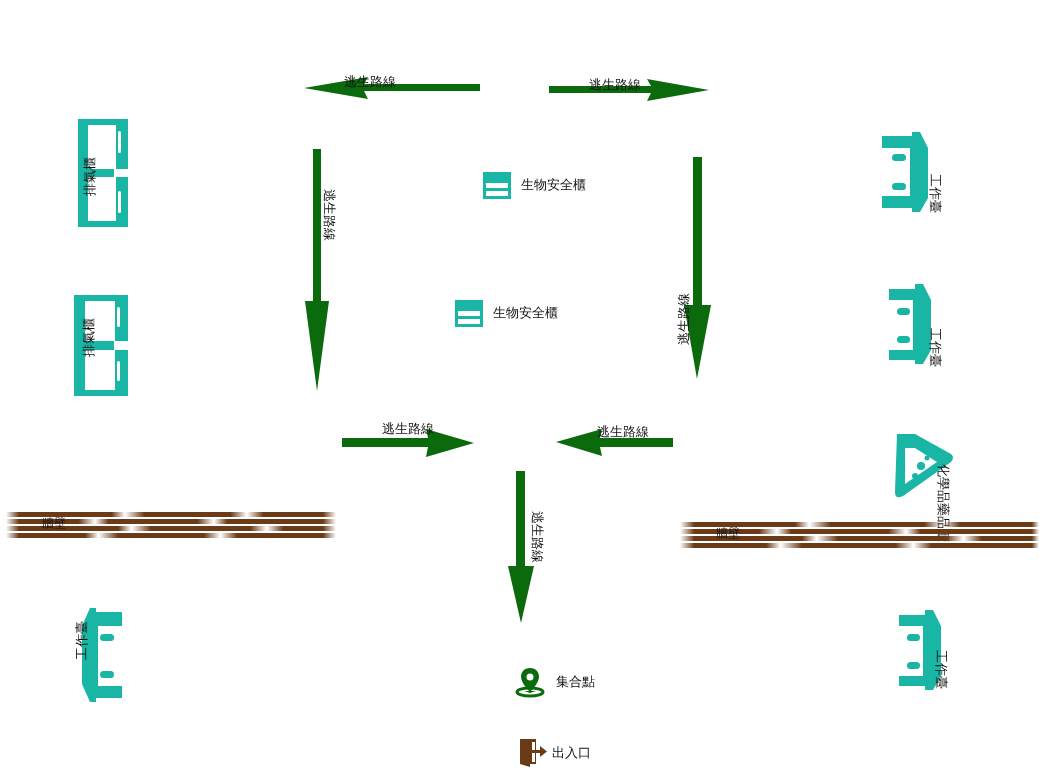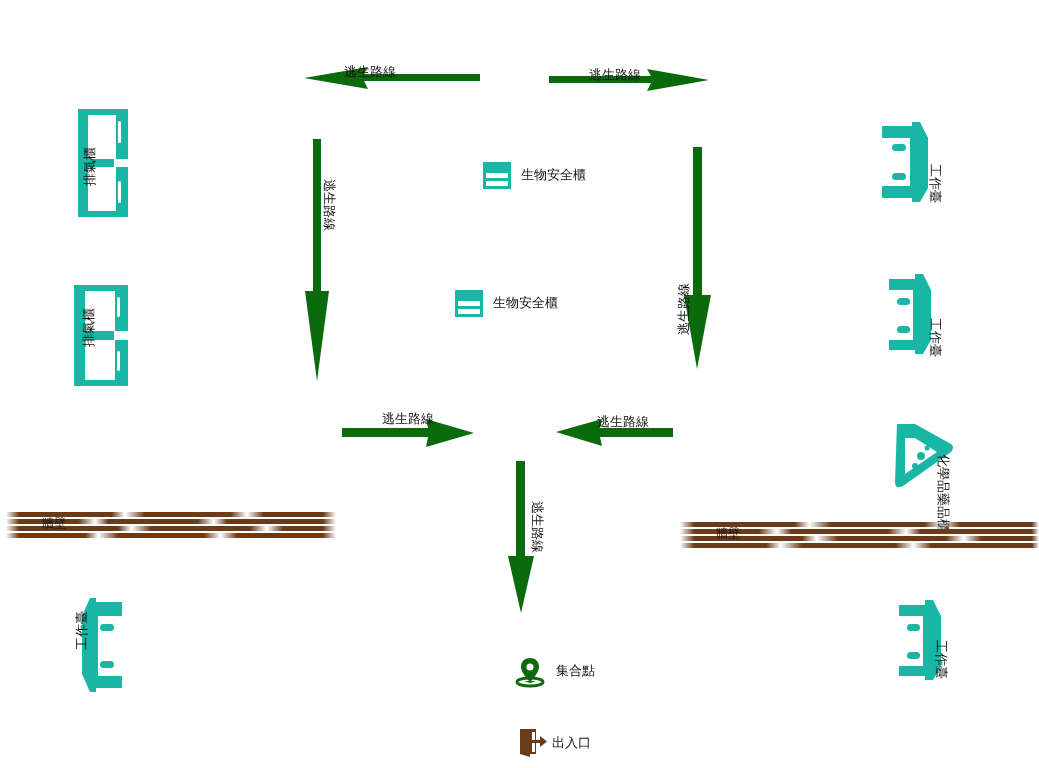--- a/index.html
+++ b/index.html
@@ -1,18 +1,18 @@
 <!DOCTYPE html>
 <html><head>
   <meta charset="utf-8">
   <style>
     html, body { margin: 0; padding: 0; background: #ffffff; }
     body { width: 1039px; height: 768px; position: relative; overflow: hidden;
            font-family: "DejaVu Sans", "Liberation Sans", sans-serif; color: #111; }
-    .abs { position: absolute; }
+    .abs { position: absolute; margin-top: 10px; }
     .lbl { position: absolute; font-size: 13px; line-height: 14px; white-space: nowrap; color: #111; }
     .vlbl { position: absolute; font-size: 13px; line-height: 14px; white-space: nowrap; color: #111;
             transform-origin: 0 0; }
     svg { display: block; overflow: visible; }
     .wall { position: absolute; }
     .wall .bar { position: absolute; left: 0; right: 0; height: 5px; }
   </style>
 </head>
 <body>
 
@@ -172,21 +172,21 @@
   <span class="lbl" style="left:36px; top:5px; font-size:12px;">牆壁</span>
 </div>
 
 <div class="abs" style="left:514px; top:656px; width:100px; height:32px;">
   <svg width="32" height="32">
     <path d="M16,2 C10,2 7,6 7,11 C7,17 16,26 16,26 C16,26 25,17 25,11 C25,6 22,2 16,2 Z" fill="#0b6a0b"></path>
     <circle cx="16" cy="11" r="3.5" fill="#fff"></circle>
     <ellipse cx="16" cy="26" rx="13" ry="4" fill="none" stroke="#0b6a0b" stroke-width="3"></ellipse>
     <path d="M10,25 L16,27 L22,25" fill="#0b6a0b"></path>
   </svg>
-  <span class="lbl" style="left:42px; top:9px;font-family:Liberation Mono, monospace;">集合點</span>
+  <span class="lbl" style="left:42px; top:9px;">集合點</span>
 </div>
 
 <div class="abs" style="left:518px; top:727px; width:100px; height:30px;">
   <svg width="32" height="30">
     <rect x="2" y="2" width="16" height="25" fill="#6b3a17"></rect>
     <polygon points="2,2 12,6 12,30 2,27" fill="#6b3a17"></polygon>
     <rect x="14" y="5" width="3" height="20" fill="#fff"></rect>
     <rect x="14" y="13" width="10" height="3" fill="#6b3a17"></rect>
     <polygon points="22,9 29,14.5 22,20" fill="#6b3a17"></polygon>
   </svg>

